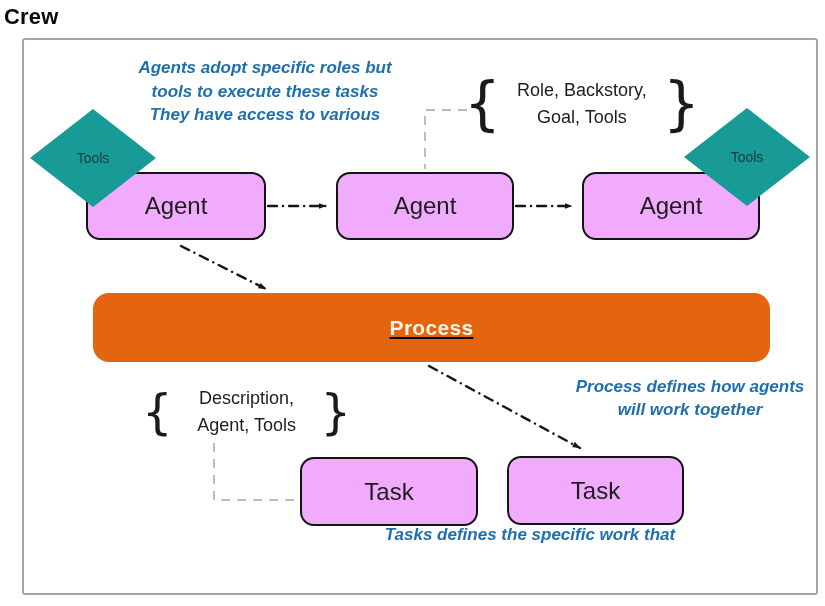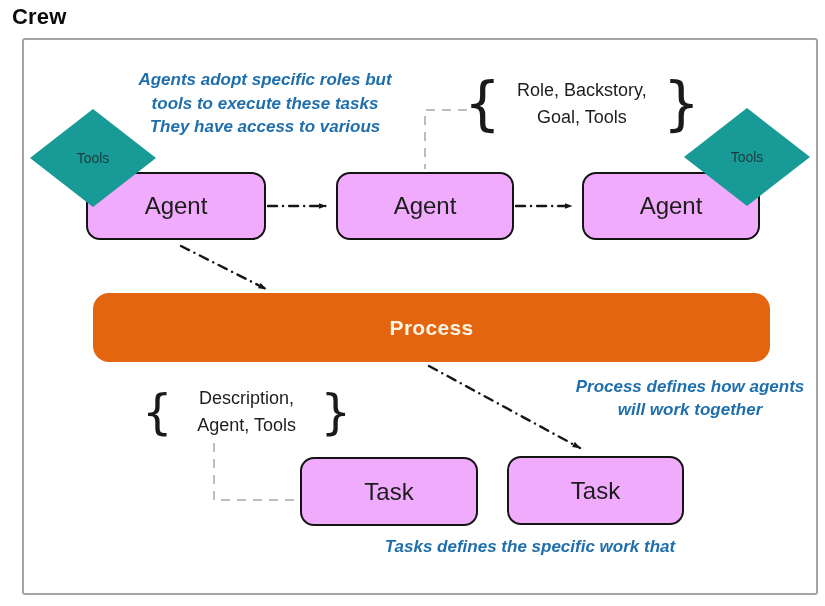--- a/index.html
+++ b/index.html
@@ -1,58 +1,58 @@
 <!DOCTYPE html>
 <html><head>
 <meta charset="utf-8">
 <style>
   html,body{margin:0;padding:0;background:#ffffff;}
   .stage{
     position:relative;width:825px;height:606px;background:#ffffff;overflow:hidden;
     font-family:"Liberation Sans", sans-serif;
   }
   .crew-title{
-    position:absolute;left:12px;top:4px;font-size:22px;font-weight:700;color:#0b0b0b;
+    position:absolute;left:4px;top:4px;font-size:22px;font-weight:700;color:#0b0b0b;
     letter-spacing:.2px;
   }
   .frame{
     position:absolute;left:22px;top:38px;width:796px;height:557px;box-sizing:border-box;
     border:2px solid #a5a5a5;border-radius:3px;background:#ffffff;z-index:0;
   }
   .connectors{position:absolute;left:0;top:0;width:825px;height:606px;z-index:1;}
   .node{
     position:absolute;box-sizing:border-box;background:#f0abfc;border:2.2px solid #141414;
     border-radius:14px;display:flex;align-items:center;justify-content:center;z-index:2;
   }
   .node .node-label{font-size:24px;color:#1c1c1c;}
   .agent-1{left:86px;top:172px;width:180px;height:68px;}
   .agent-2{left:336px;top:172px;width:178px;height:68px;}
   .agent-3{left:582px;top:172px;width:178px;height:68px;}
   .task-1{left:300px;top:457px;width:178px;height:69px;}
   .task-2{left:507px;top:456px;width:177px;height:69px;}
   .process{
     position:absolute;left:93px;top:293px;width:677px;height:69px;background:#e3650f;
-    border-radius:16px;display:flex;align-items:center;justify-content:center;z-index:2;
+    border-radius:16px;display:flex;align-items:center;justify-content:center;z-index:2;text-decoration:underline;
   }
   .process .process-label{font-size:21px;font-weight:700;color:#fbf4e5;letter-spacing:.3px;}
   .diamond{
     position:absolute;width:126px;height:98px;background:#189b96;z-index:4;
     clip-path:polygon(50% 0, 100% 50%, 50% 100%, 0 50%);
     display:flex;align-items:center;justify-content:center;
   }
   .diamond-left{left:30px;top:109px;}
   .diamond-right{left:684px;top:108px;}
   .diamond .diamond-label{font-size:14px;color:#1c3a3d;}
   .note{
     position:absolute;color:#1f6fad;font-style:italic;font-weight:700;font-size:17px;
     line-height:23px;text-align:center;z-index:2;
   }
-  .note-agents{left:130px;top:68px;width:270px;line-height:23.5px;}
+  .note-agents{left:130px;top:56px;width:270px;line-height:23.5px;}
   .note-process{left:565px;top:375px;width:250px;}
-  .note-tasks{left:378px;top:535px;width:304px;}
+  .note-tasks{left:378px;top:523px;width:304px;}
   .brace-group{
     position:absolute;display:flex;align-items:center;z-index:2;color:#1a1a1a;
   }
   .brace-group .brace{font-family:"DejaVu Sans", sans-serif;font-weight:400;color:#1a1a1a;}
   .brace-group .brace-lines{text-align:center;font-size:18px;line-height:27px;color:#1d1d1d;}
   .brace-top{left:464px;top:64px;height:80px;}
   .brace-top .brace{font-size:58px;line-height:80px;}
   .brace-top .brace-lines{width:152px;margin:16px 5px;}
   .brace-bottom{left:142px;top:379px;height:66px;}
   .brace-bottom .brace{font-size:48px;line-height:66px;}

